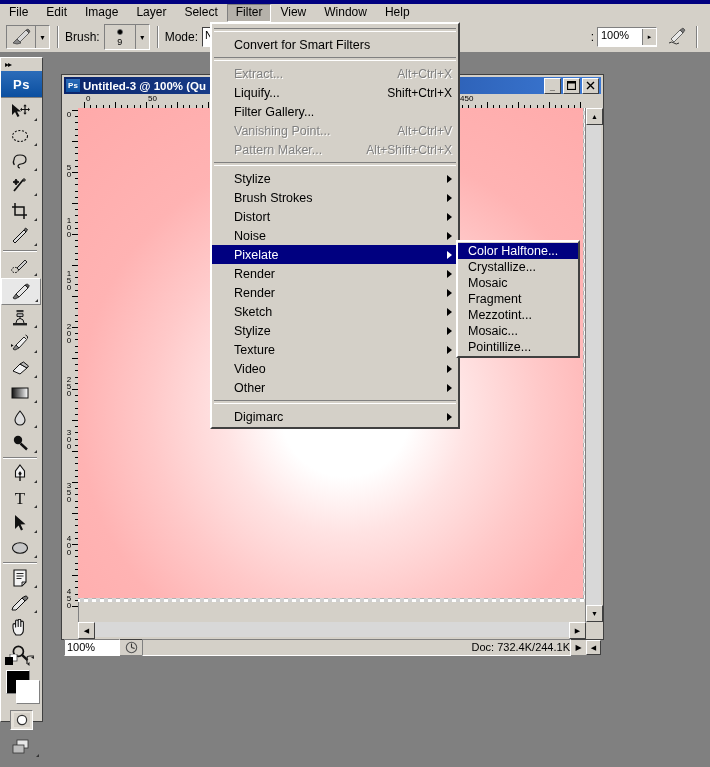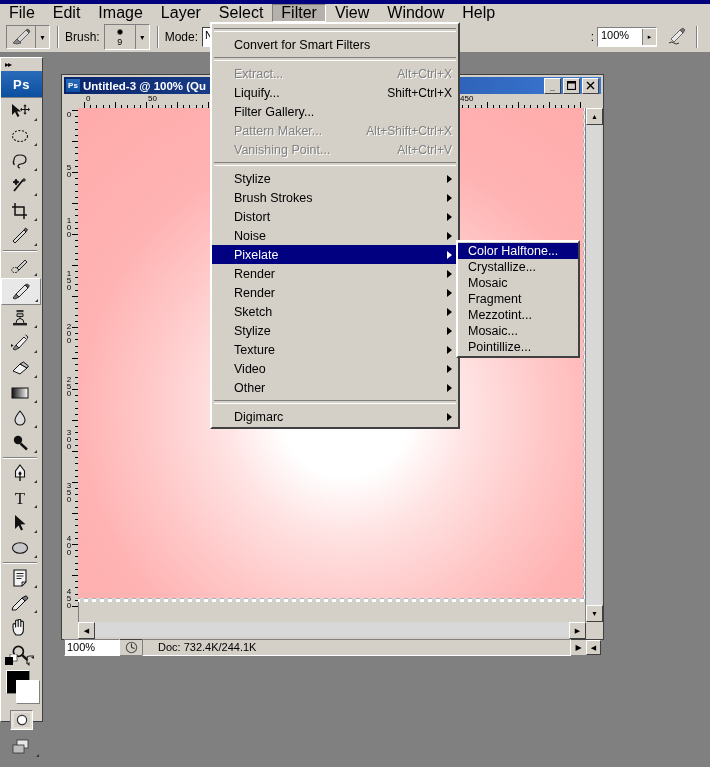--- a/index.html
+++ b/index.html
@@ -12,21 +12,21 @@
     -webkit-font-smoothing:none;
   }
   .in{border:1px solid;border-color:#404040 #fff #fff #404040;}
 
   
   #topstrip{position:absolute;left:0;top:0;width:710px;height:4px;background:#00007f;}
 
   
   #menubar{position:absolute;left:0;top:4px;width:710px;height:18px;
            background:#d4d0c8;display:flex;align-items:center;}
-  .mb-item{padding:1px 9px 2px 9px;line-height:15px;font-size:16px;cursor:default;white-space:nowrap;}
+  .mb-item{padding:1px 9px 2px 9px;line-height:15px;font-size:12px;cursor:default;white-space:nowrap;}
   .mb-item.active{background:#b5b1aa;border:1px solid;border-color:#808080 #fff #fff #808080;padding:0px 8px 1px 8px;}
 
   
   #optbar{position:absolute;left:0;top:22px;width:710px;height:30px;
           background:#d4d0c8;border-bottom:1px solid #808080;
           display:flex;align-items:center;}
   .obsep{width:1px;height:22px;background:#808080;margin:0 7px;box-shadow:1px 0 0 #fff;}
   .obbox{background:#fff;border:1px solid;border-color:#808080 #fff #fff #808080;}
   .tool-preview{width:28px;height:22px;display:flex;align-items:center;justify-content:center;background:#d4d0c8;}
   .arrowbtn{width:13px;height:22px;background:#d4d0c8;display:flex;align-items:center;justify-content:center;}
@@ -92,21 +92,21 @@
             repeating-conic-gradient(#fff 0% 25%,#b0b0b0 0% 50%) 50%/2px 2px;}
   .sbtn{position:absolute;width:15px;height:15px;background:#d4d0c8;border:1px solid;border-color:#fff #404040 #404040 #fff;
         display:flex;align-items:center;justify-content:center;}
   #corner{position:absolute;right:0;bottom:0;width:15px;height:15px;background:#d4d0c8;}
   
   #statusbar{position:absolute;left:0;bottom:-19px;width:537px;height:17px;display:flex;align-items:center;}
   #zoombox{width:50px;height:15px;background:#fff;border:1px solid;border-color:#808080 #fff #fff #808080;
            font-size:11px;padding:0 2px;line-height:15px;}
   #statico{width:22px;height:15px;display:flex;align-items:center;justify-content:center;background:#d4d0c8;}
   #docinfo{flex:1;height:15px;background:#d4d0c8;border:1px solid;border-color:#808080 #fff #fff #808080;
-           font-size:11px;line-height:14px;text-align:left;padding-left:15px;}
+           font-size:11px;line-height:14px;text-align:right;padding-left:15px;}
   #statarrow{width:15px;height:15px;display:flex;align-items:center;justify-content:center;background:#d4d0c8;}
   #statgrip{width:13px;height:13px;background:#d4d0c8;border:1px solid;border-color:#fff #404040 #404040 #fff;
             display:flex;align-items:center;justify-content:center;font-size:8px;}
 
   
   #filtermenu{position:absolute;left:210px;top:22px;width:246px;background:#d4d0c8;
               border:2px solid;border-color:#fff #404040 #404040 #fff;padding:1px 0;z-index:50;}
   .mi{height:19px;display:flex;align-items:center;padding:0 6px 0 22px;font-size:12.5px;white-space:nowrap;cursor:default;}
   .mi .sc{margin-left:auto;padding-left:24px;font-size:12px;}
   .mi.dis{color:#808080;text-shadow:1px 1px 0 #fff;}
@@ -691,26 +691,26 @@
       <span class="sc">Alt+Ctrl+X</span>
     </div>
     <div class="mi">
       <span>Liquify...</span>
       <span class="sc">Shift+Ctrl+X</span>
     </div>
     <div class="mi">
       <span>Filter Gallery...</span>
     </div>
     <div class="mi dis">
+      <span>Vanishing Point...</span>
+      <span class="sc">Alt+Ctrl+V</span>
+    </div>
+    <div class="mi dis">
       <span>Pattern Maker...</span>
       <span class="sc">Alt+Shift+Ctrl+X</span>
-    </div>
-    <div class="mi dis">
-      <span>Vanishing Point...</span>
-      <span class="sc">Alt+Ctrl+V</span>
     </div>
     <div class="msep"></div>
     <div class="mi">
       <span>Stylize</span>
       <span class="arr"></span>
     </div>
     <div class="mi">
       <span>Brush Strokes</span>
       <span class="arr"></span>
     </div>

